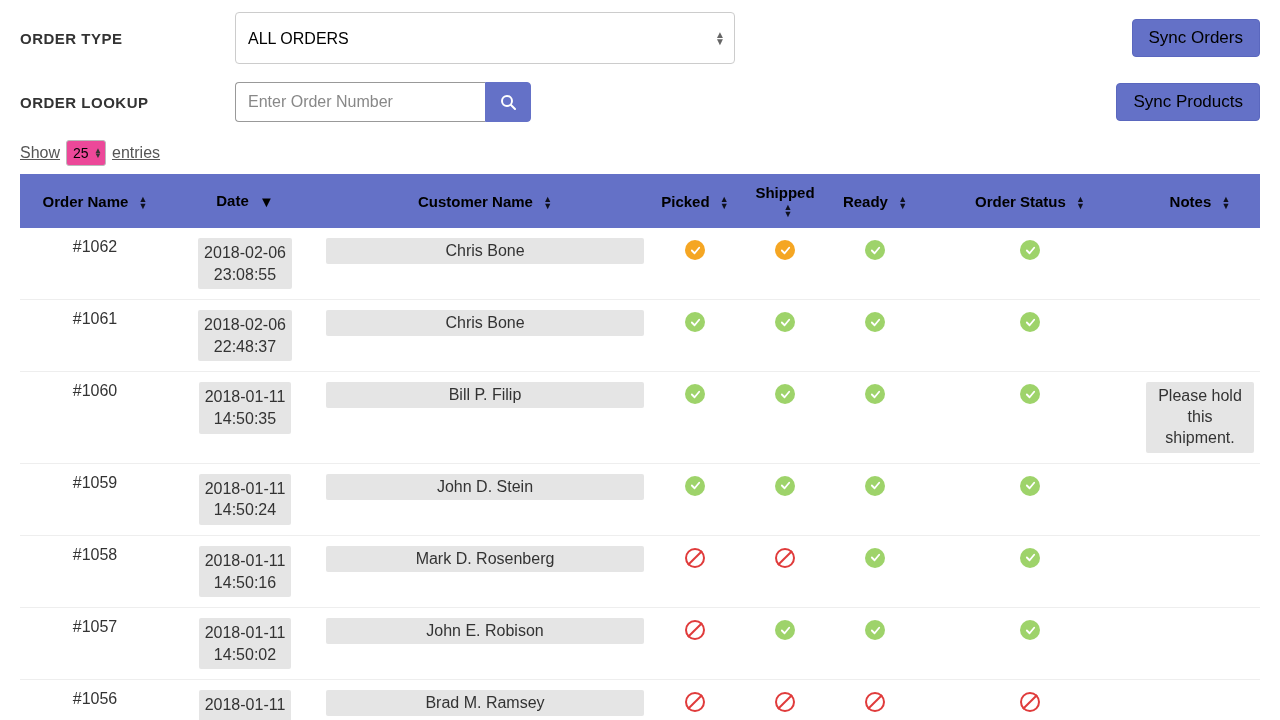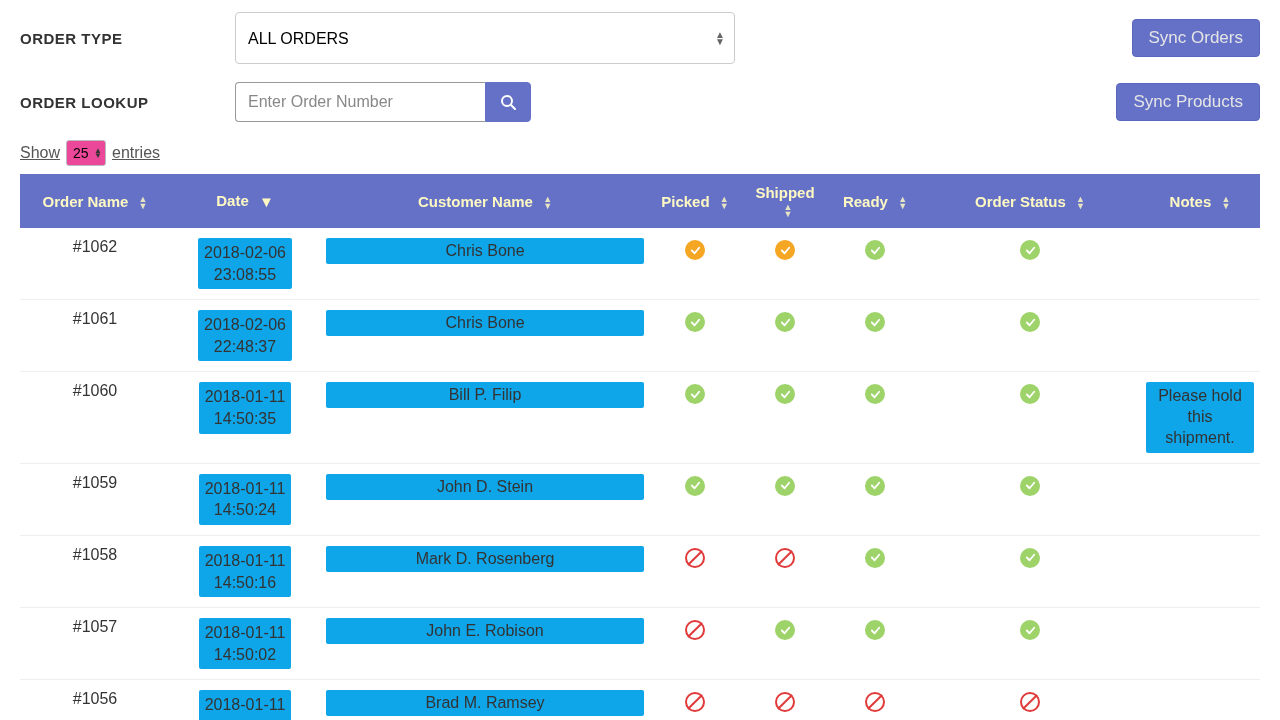--- a/index.html
+++ b/index.html
@@ -59,21 +59,21 @@
   .search-btn {
     width: 46px; height: 40px;
     background: #6471c7;
     border: 1px solid #6471c7;
     border-radius: 0 4px 4px 0;
     display: flex; align-items: center; justify-content: center;
     cursor: pointer;
   }
   .btn-primary {
     background: #6471c7;
-    color: #e5e5e5;
+    color: #000000;
     border: 1px solid #5a67be;
     border-radius: 4px;
     padding: 8px 16px;
     font-size: 17px;
     cursor: pointer;
   }
   .entries-row {
     display: flex; align-items: center; gap: 6px;
     font-size: 16px; color: #555;
     margin-bottom: 8px;
@@ -94,21 +94,21 @@
     position: absolute; right: 4px; top: 50%; transform: translateY(-50%);
     font-size: 8px; line-height: 5px; color: #333; pointer-events: none;
     display: flex; flex-direction: column;
   }
   table {
     width: 100%;
     border-collapse: collapse;
   }
   thead tr {
     background: #6471c7;
-    color: #fef9c3;
+    color: #000000;
   }
   th {
     font-weight: 700;
     font-size: 15px;
     padding: 10px 8px;
     text-align: center;
     position: relative;
   }
   th .sort {
     display: inline-flex; flex-direction: column;
@@ -122,21 +122,21 @@
     vertical-align: middle;
   }
   tbody tr { border-bottom: 1px solid #eee; }
   tbody td {
     padding: 10px 6px;
     text-align: center;
     vertical-align: top;
     font-size: 16px;
   }
   .pill {
-    background: #0ea5e9;
+    background: #e5e5e5;
     border-radius: 2px;
     padding: 4px 6px;
     display: inline-block;
     min-width: 90px;
   }
   .date-cell .pill { line-height: 1.35; }
   .cust-cell .pill { width: 100%; text-align: center; }
   .note-cell .pill { width: 100%; line-height: 1.3; font-size: 16px; }
   .status-icon {
     width: 20px; height: 20px;

